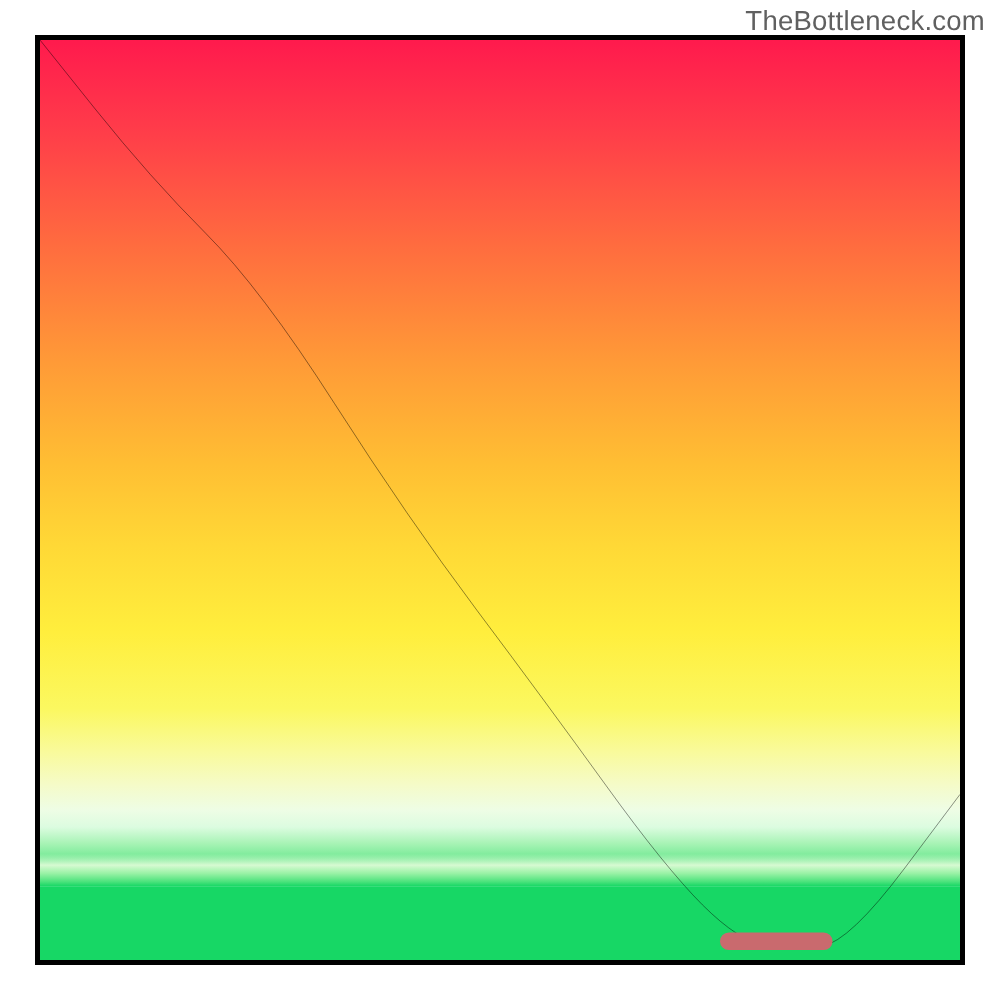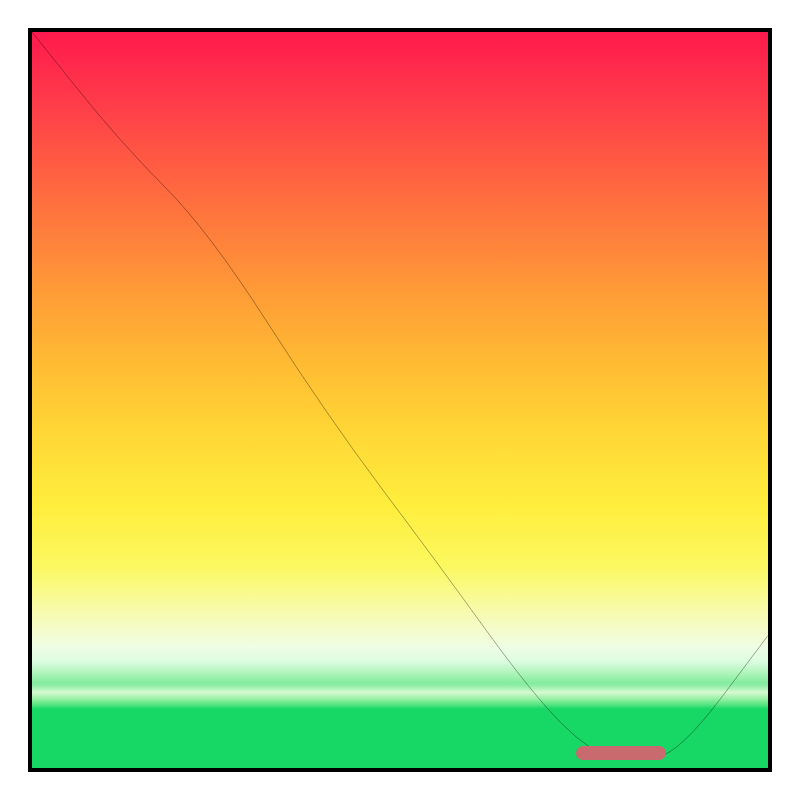--- a/index.html
+++ b/index.html
@@ -97,20 +97,21 @@
     border-radius: 7px;
     background: #c96a6e;
     transform: translate(-50%, -50%);
   }
 </style>
 </head>
 <body>
 
 <div class="stage">
 
+  <div class="watermark">TheBottleneck.com</div>
 
   <div class="plot">
     <div class="plot-inner">
 
       <div class="heat"></div>
       <div class="green-stripe"></div>
 
       <svg class="curve" viewBox="0 0 100 100" preserveAspectRatio="none">
         <path d="M 0 0 Q 0 0 6 7.5 Q 12 15 18 21 Q 24 27 32 39.5 Q 40 52 47.5 62 Q 55.00000000000001 72 61.5 81 Q 68 90 72 94 Q 76 98 79 98.5 Q 82 99 85 98.5 Q 88 98 94 90 T 100 82" fill="none" stroke="#000" stroke-width="0.35" vector-effect="non-scaling-stroke"></path>
       </svg>

